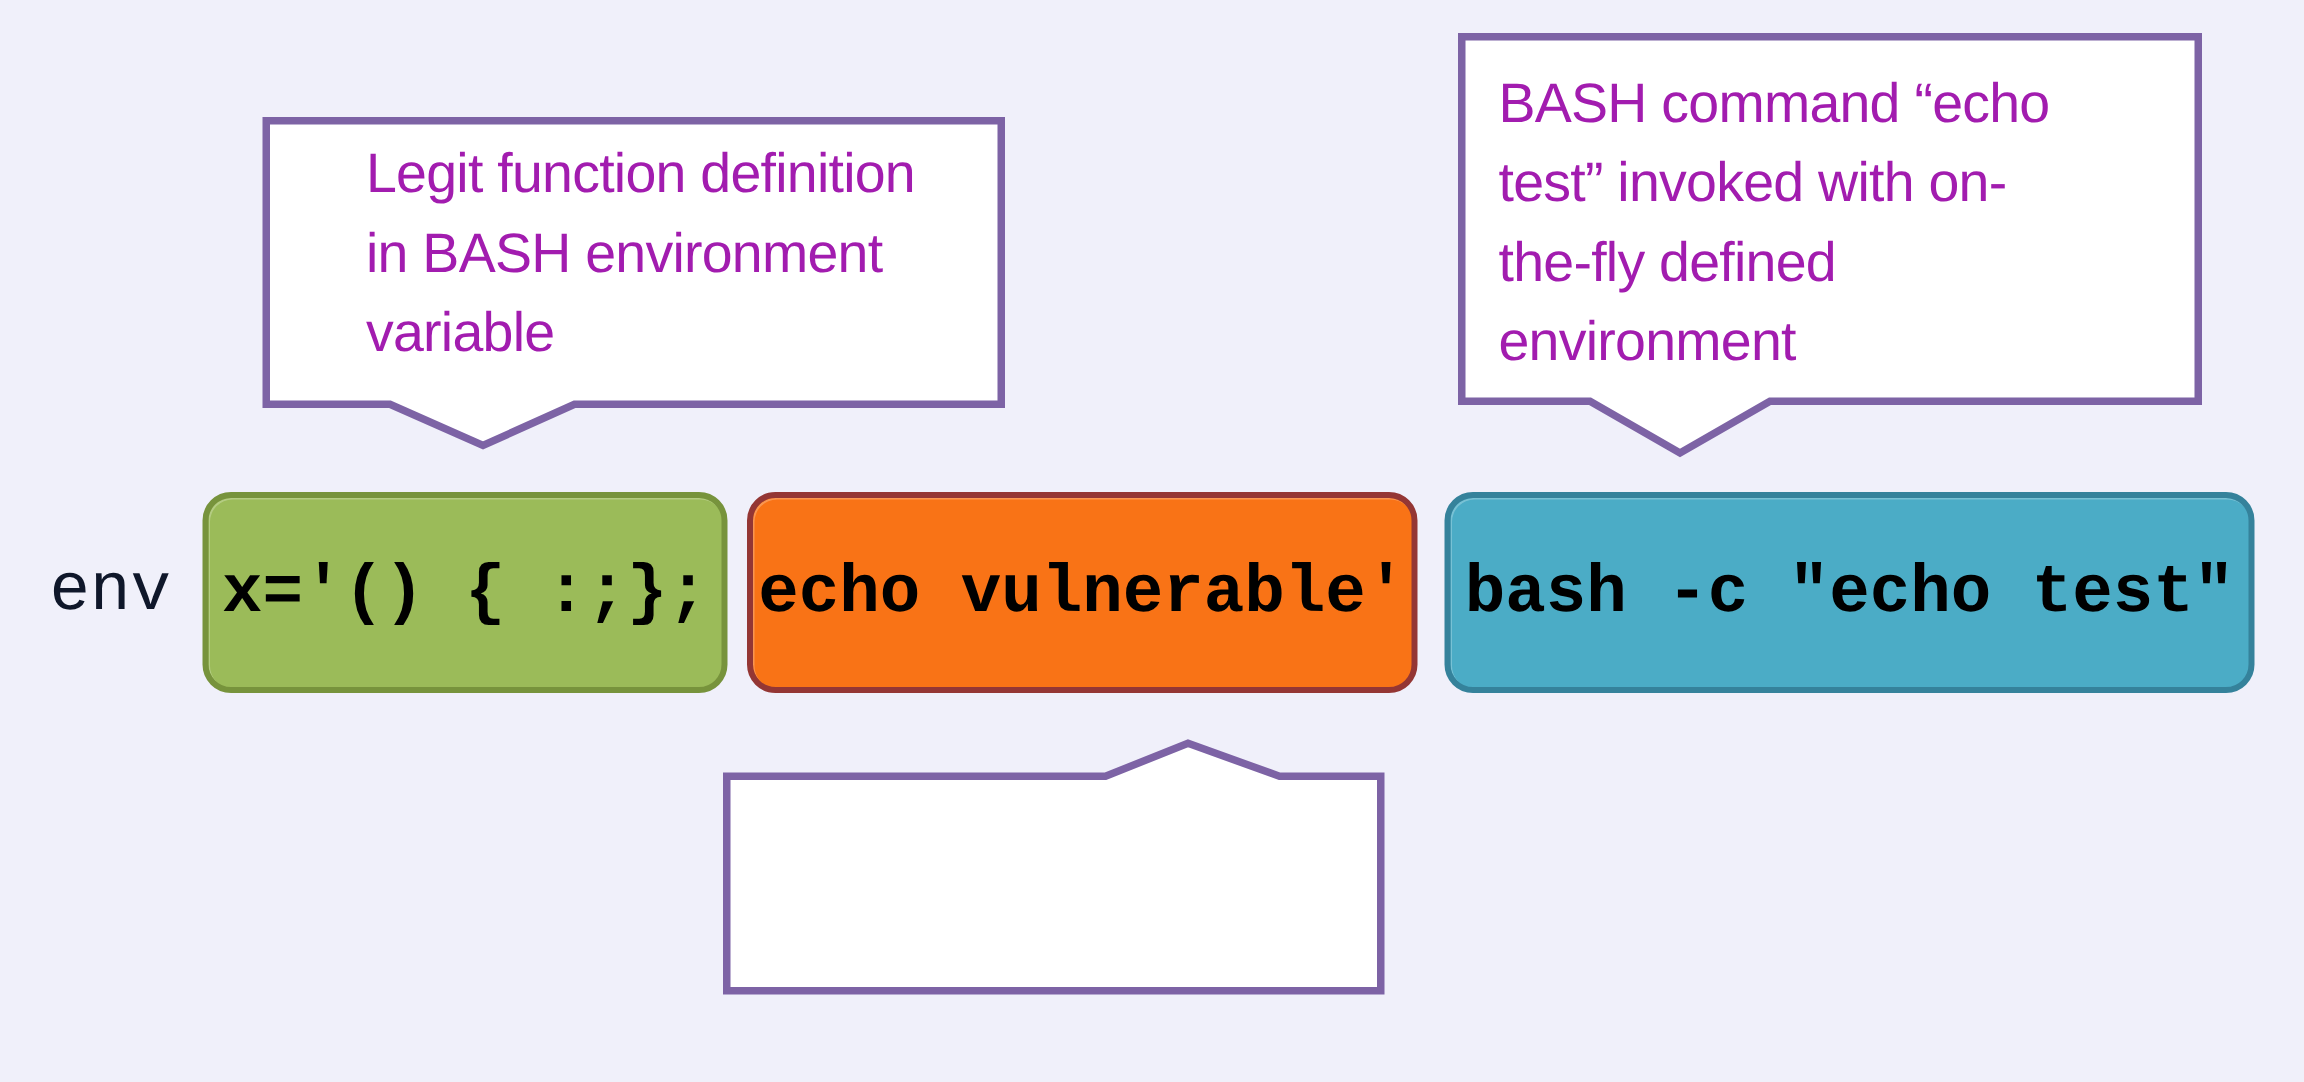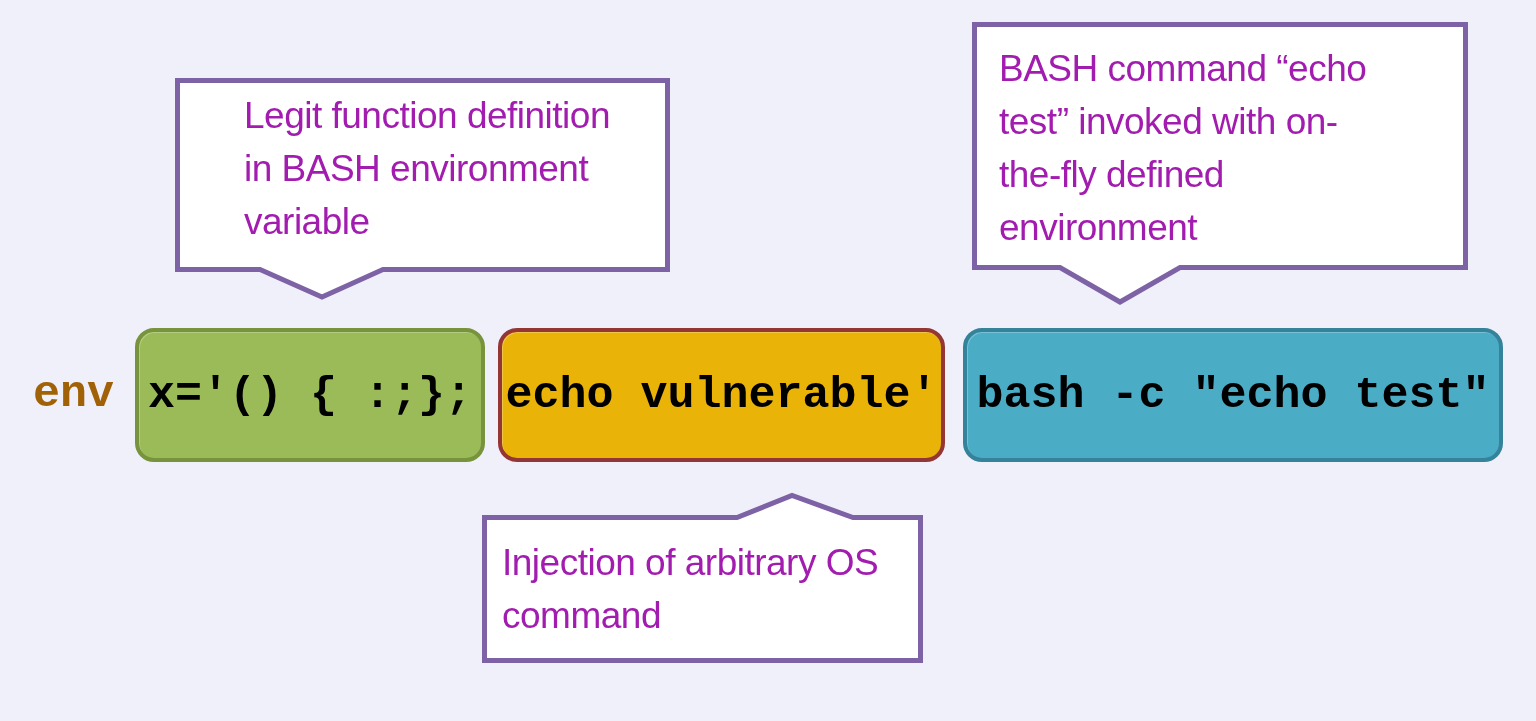--- a/index.html
+++ b/index.html
@@ -38,24 +38,24 @@
     white-space: pre-line;
     letter-spacing: -0.5px;
   }
 
   
   .cmd-prefix {
     position: absolute;
     left: 33px;
     top: 366px;
     font-family: "Liberation Mono", "DejaVu Sans Mono", monospace;
-    font-weight: bold;
+    font-weight: normal;
     font-size: 45px;
     line-height: 58px;
-    color: #a16207;
+    color: #0f172a;
   }
   .cmd-box {
     position: absolute;
     top: 328px;
     height: 134px;
     box-sizing: border-box;
     border: 4px solid;
     border-radius: 19px;
     display: flex;
     align-items: center;
@@ -89,30 +89,28 @@
     <path d="M4.5,5.5 H495.5 V248.5 H210 L150,283 L90,248.5 H4.5 Z"></path>
   </svg>
   <div class="callout-text" style="left:999px; top:42px; width:455px;">BASH command “echo
 test” invoked with on-
 the-fly defined
 environment</div>
 
   <svg class="callout-svg" style="left:479px; top:489px;" width="450" height="180" viewBox="0 0 450 180" aria-hidden="true">
     <path d="M5.5,28.5 H258 L313,6.5 L374,28.5 H441.5 V171.5 H5.5 Z"></path>
   </svg>
-  <div class="callout-text" style="left:502px; top:536px; width:410px;">Injection of arbitrary OS
-command</div>
 
   <div class="cmd-prefix">env</div>
 
   <div class="cmd-box" id="seg-function" style="background-color: rgb(155, 187, 89); border-color: rgb(119, 147, 60);">
     <span>x='() { :;};</span>
   </div>
 
-  <div class="cmd-box" id="seg-injection" style="background-color: #eab308; border-color: rgb(148, 54, 52);">
+  <div class="cmd-box" id="seg-injection" style="background-color: #f97316; border-color: rgb(148, 54, 52);">
     <span>echo vulnerable'</span>
   </div>
 
   <div class="cmd-box" id="seg-bash" style="background-color: rgb(75, 172, 198); border-color: rgb(53, 130, 155);">
     <span>bash -c "echo test"</span>
   </div>
 
 </div>
 
 </body></html>

